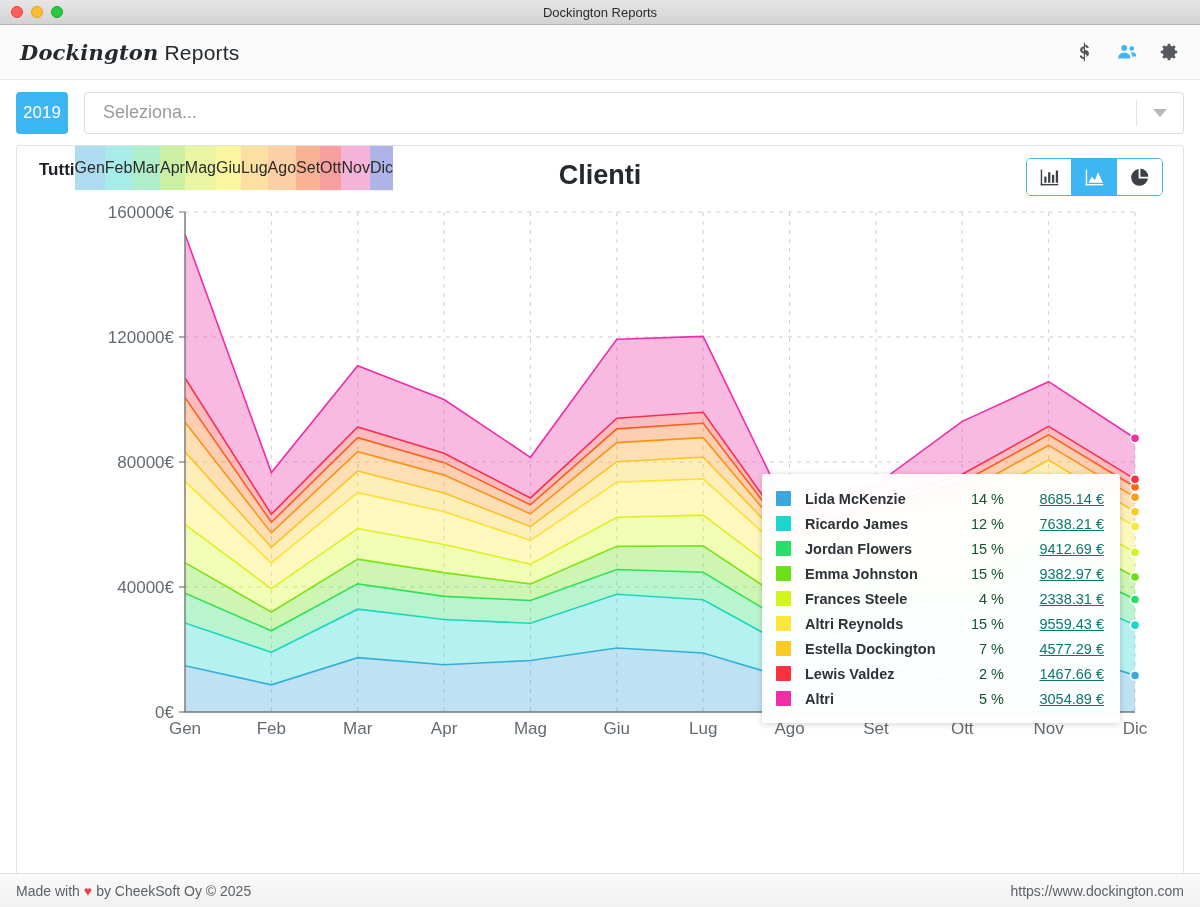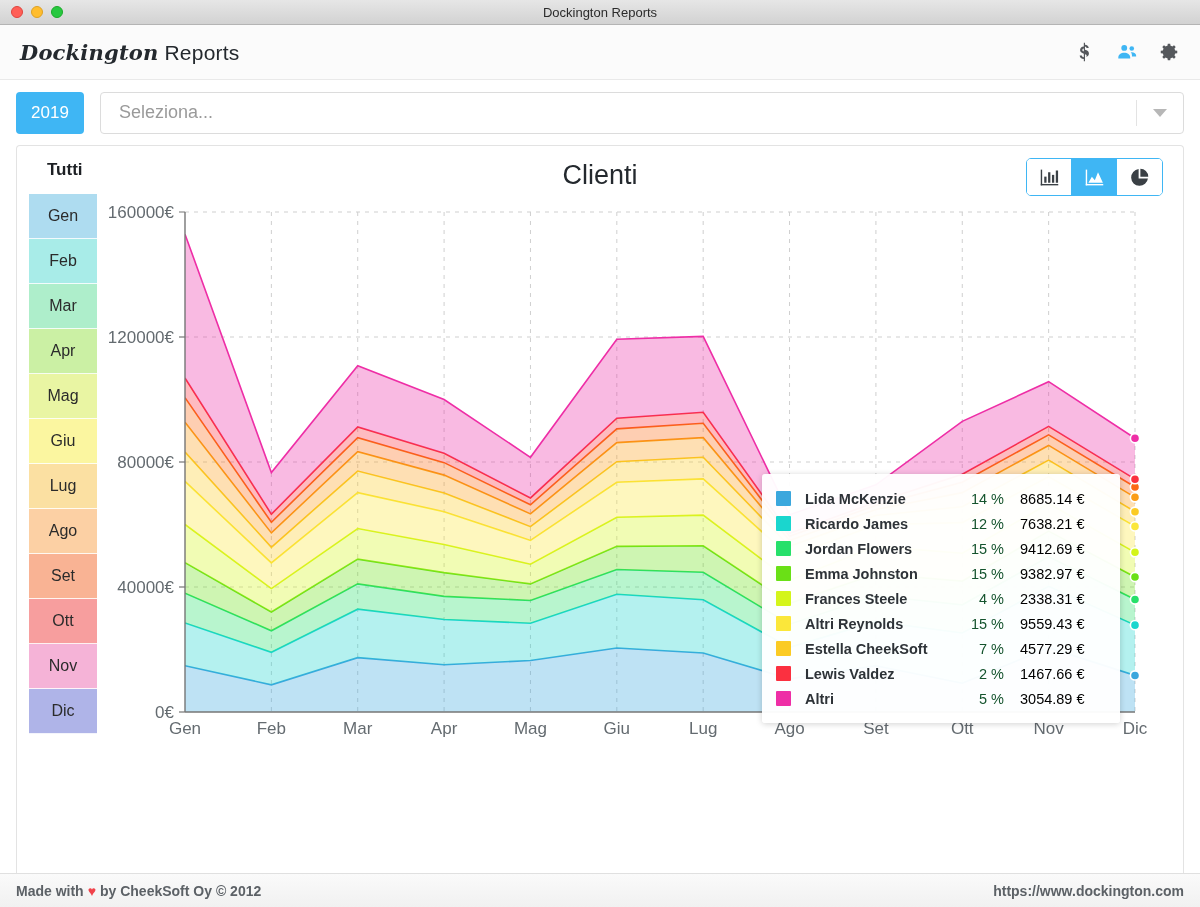--- a/index.html
+++ b/index.html
@@ -55,21 +55,21 @@
   .ic.active path, .ic.active circle { fill: #3fb6f4; }
 
   
   .filterbar {
     flex: 0 0 65px;
     display: flex; align-items: center;
     padding: 0 16px; gap: 16px;
     background: #fff;
   }
   .year-btn {
-    width: 68px; height: 42px; border-radius: 4px;
+    width: 52px; height: 42px; border-radius: 4px;
     background: #3fb6f4; color: #fff;
     font-size: 17px; display: flex;
     align-items: center; justify-content: center;
     border: none; cursor: pointer;
   }
   .select-box {
     flex: 1; height: 42px; border: 1px solid #dcdcdc;
     border-radius: 4px; background: #fff;
     display: flex; align-items: center;
     padding-left: 18px; cursor: pointer;
@@ -88,41 +88,41 @@
     flex: 1; position: relative;
     margin: 0 16px 0 16px;
     border: 1px solid #e3e3e3; border-bottom: none;
     border-radius: 4px 4px 0 0;
     background: #fff;
     overflow: hidden;
   }
 
   
   .months {
-    position: absolute; left: 12px; top: 0;
-    width: 52px; display: flex; flex-direction: column;
+    position: absolute; left: 4px; top: 0;
+    width: 52px; display: flex; flex-direction: row;
   }
   .tutti-tab {
     height: 48px; display: flex; align-items: center;
     padding-left: 18px; font-size: 17px; font-weight: 700;
     color: #1d2024; background: #fff; width: 100px;
   }
   .month {
     height: 45px; width: 68px;
     display: flex; align-items: center; justify-content: center;
     font-size: 16px; color: #2b2b2b; cursor: pointer;
     border-bottom: 1px solid rgba(255,255,255,.85);
   }
 
   
   .chart-head {
     position: relative; height: 58px;
     display: flex; align-items: center; justify-content: center;
   }
-  .chart-title { font-size: 27px; color: #24292e; font-weight: 400; }
+  .chart-title { font-size: 27px; color: #24292e; font-weight: 700; }
   .typebtns {
     position: absolute; right: 20px; top: 12px;
     display: flex; border: 1px solid #3fb6f4; border-radius: 5px;
     overflow: hidden;
   }
   .typebtn {
     width: 45px; height: 36px; background: #fff;
     display: flex; align-items: center; justify-content: center;
     cursor: pointer; border-right: 1px solid #3fb6f4;
   }
@@ -148,29 +148,29 @@
   .lrow {
     display: flex; align-items: center; height: 25px;
     font-size: 14.5px;
   }
   .lsw {
     width: 15px; height: 15px; margin-right: 14px;
     border-radius: 1px; flex: 0 0 15px;
   }
   .lname { flex: 1; font-weight: 700; color: #2e3338; white-space: nowrap; }
   .lpct { width: 52px; text-align: right; color: #14532d; margin-right: 16px; }
-  .lval { width: 84px; text-align: left; color: #000000; }
+  .lval { width: 84px; text-align: right; color: #0f766e; text-decoration: underline; }
 
   
   .footer {
     flex: 0 0 34px; height: 34px;
     background: linear-gradient(#fafafa, #f1f1f1);
     border-top: 1px solid #e0e0e0;
     display: flex; align-items: center;
-    padding: 0 16px; font-size: 14px; color: #5c6166; font-weight: bold;
+    padding: 0 16px; font-size: 14px; color: #5c6166;
   }
   .footer .heart { color: #f0424a; margin: 0 4px; }
   .footer-spacer { flex: 1; }
   .footer a { color: #5c6166; text-decoration: none; }
 </style>
 </head>
 <body>
 
 <div class="window">
 
@@ -420,21 +420,21 @@
             <span class="lval">2338.31 €</span>
           </div>
           <div class="lrow">
             <span class="lsw" style="background:#fbe73a"></span>
             <span class="lname">Altri Reynolds</span>
             <span class="lpct">15 %</span>
             <span class="lval">9559.43 €</span>
           </div>
           <div class="lrow">
             <span class="lsw" style="background:#fbcb24"></span>
-            <span class="lname">Estella CheekSoft</span>
+            <span class="lname">Estella Dockington</span>
             <span class="lpct">7 %</span>
             <span class="lval">4577.29 €</span>
           </div>
           <div class="lrow">
             <span class="lsw" style="background:#fb3040"></span>
             <span class="lname">Lewis Valdez</span>
             <span class="lpct">2 %</span>
             <span class="lval">1467.66 €</span>
           </div>
           <div class="lrow">
@@ -444,17 +444,17 @@
             <span class="lval">3054.89 €</span>
           </div>
         </div>
 
     </div>
   </div>
 
   <div class="footer">
     <span>Made with</span>
     <span class="heart">♥</span>
-    <span>by CheekSoft Oy © 2012</span>
+    <span>by CheekSoft Oy © 2025</span>
     <span class="footer-spacer"></span>
     <a href="#">https://www.dockington.com</a>
   </div>
 </div>
 
 </body></html>

